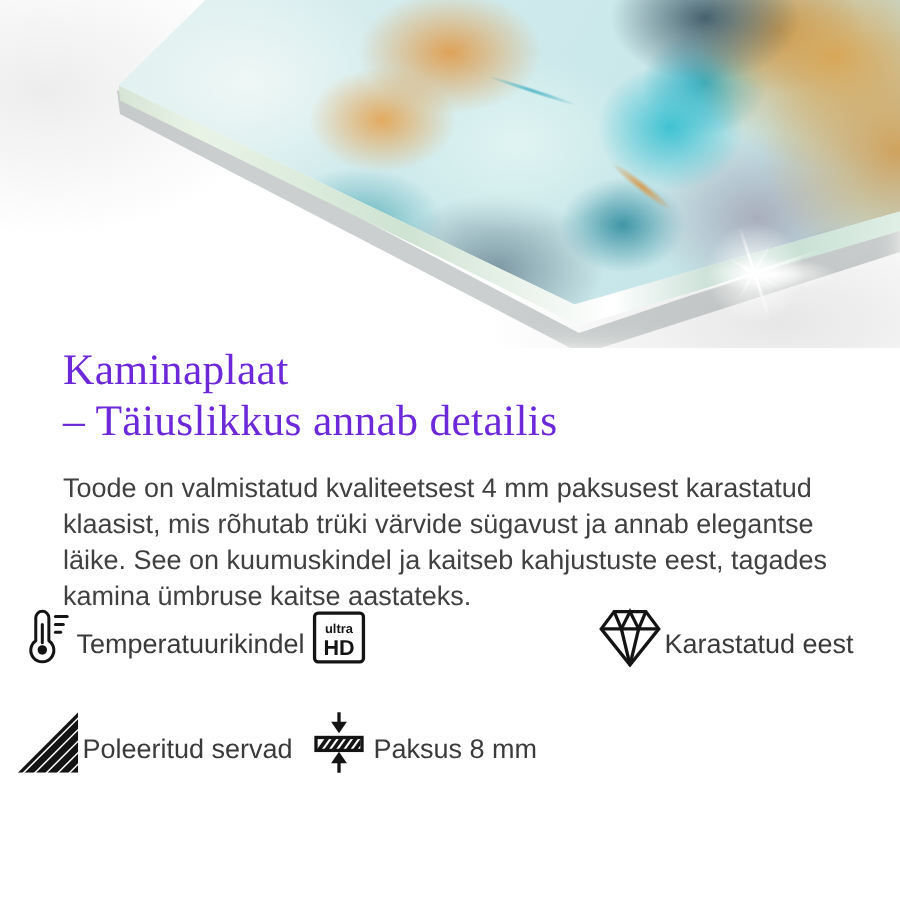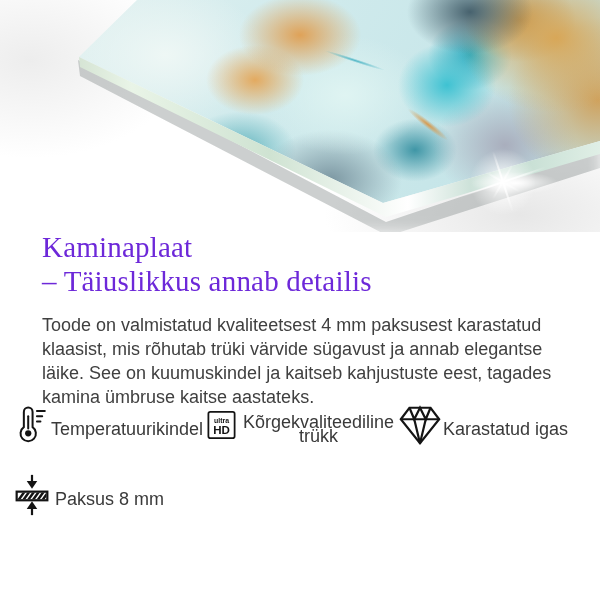--- a/index.html
+++ b/index.html
@@ -140,36 +140,53 @@
       </svg>
       <div class="feature-label">Temperatuurikindel</div>
     </div>
 
     <div class="feature">
       <svg width="46" height="46" viewBox="0 0 48 48">
         <rect class="ico" x="7" y="7" width="34" height="34" rx="2.5" stroke-width="2.6"></rect>
         <text class="badge-text" x="24" y="21" font-size="9">ultra</text>
         <text class="badge-text" x="24" y="36" font-size="15">HD</text>
       </svg>
-      <div class="feature-label">Kõrgekvaliteediline trükk</div>
     </div>
 
 
     <div class="feature">
       <svg width="46" height="46" viewBox="0 0 48 48">
         <g class="ico" stroke-width="2.1" stroke-linejoin="miter">
           <path d="M4,18 L13,6 H35 L44,18 L24,43 Z"></path>
           <line x1="4" y1="18" x2="44" y2="18"></line>
           <path d="M13,6 L18,18 L24,6 L30,18 L35,6"></path>
           <path d="M18,18 L24,43 L30,18"></path>
         </g>
       </svg>
-      <div class="feature-label">Karastatud igas</div>
-    </div>
-
+      <div class="feature-label">Karastatud eest</div>
+    </div>
+
+    <div class="feature">
+      <svg width="46" height="46" viewBox="0 0 48 48">
+        <defs>
+            <clipPath id="triClip">
+              <path d="M3,45 L45,3 L45,45 Z"></path>
+            </clipPath>
+          </defs>
+        <g clip-path="url(#triClip)" stroke="#141414" stroke-width="4.6">
+          <line x1="0" y1="48" x2="48" y2="0"></line>
+          <line x1="8" y1="48" x2="48" y2="8"></line>
+          <line x1="16" y1="48" x2="48" y2="16"></line>
+          <line x1="24" y1="48" x2="48" y2="24"></line>
+          <line x1="32" y1="48" x2="48" y2="32"></line>
+          <line x1="40" y1="48" x2="48" y2="40"></line>
+        </g>
+      </svg>
+      <div class="feature-label">Poleeritud servad</div>
+    </div>
 
     <div class="feature">
       <svg width="46" height="46" viewBox="0 0 48 48">
         <defs>
             <clipPath id="barClip">
               <rect x="9" y="21.5" width="30" height="7"></rect>
             </clipPath>
           </defs>
         <rect class="ico" x="8" y="20.5" width="32" height="9" stroke-width="2"></rect>
         <g clip-path="url(#barClip)" stroke="#141414" stroke-width="2.6">

